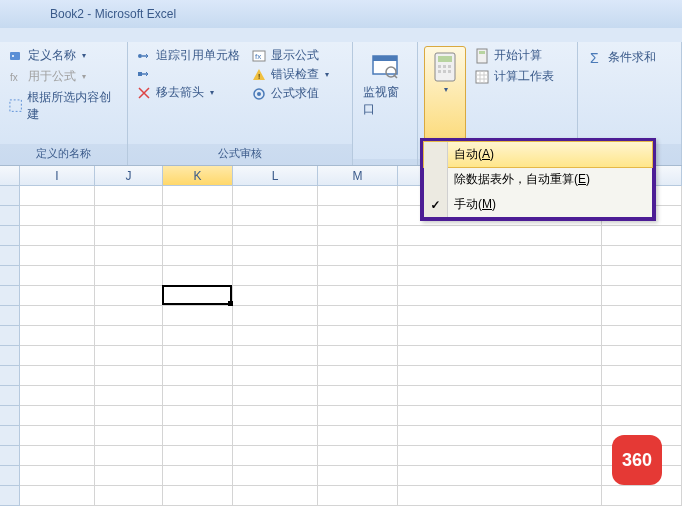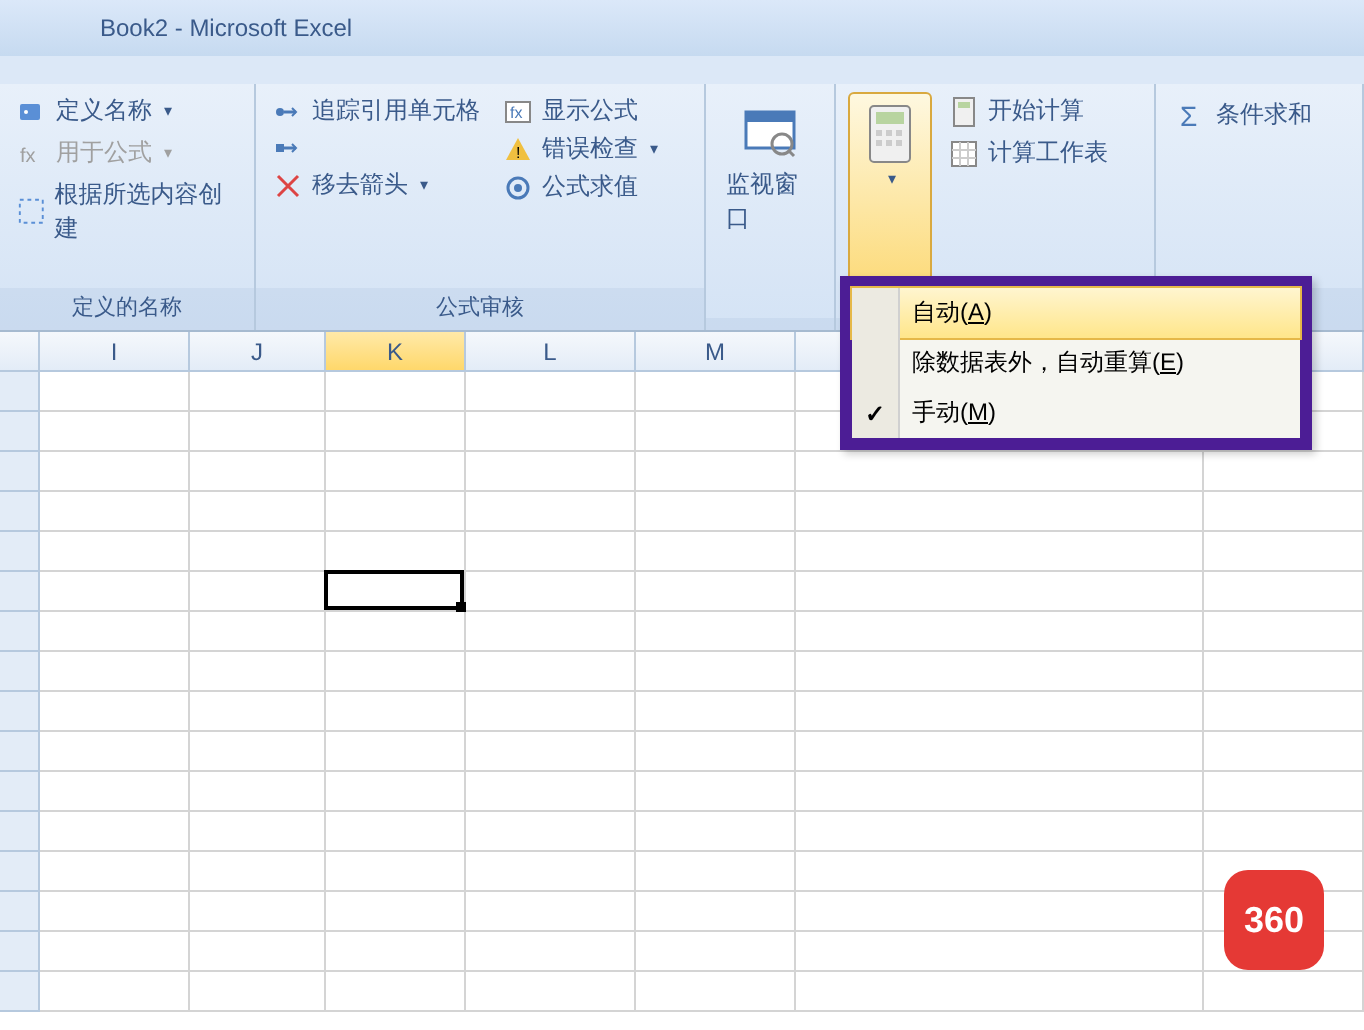--- a/index.html
+++ b/index.html
@@ -35,21 +35,21 @@
     
     .solutions { flex: 1; }
     .solutions .items { font-size: 12px; color: #3a5a8a; padding: 2px; }
     .solutions .item { display: flex; align-items: center; gap: 4px; padding: 1px 2px; }
     
     .icon-small { width: 16px; height: 16px; display: inline-block; }
     .icon-big { width: 32px; height: 32px; display: inline-block; }
     
     .dropdown-arrow { font-size: 8px; margin-left: 2px; }
     
-    .dropdown-menu { position: absolute; left: 420px; top: 138px; width: 236px; background: #f5f5f0; border: 6px solid #4c1d95; box-shadow: 2px 2px 4px rgba(0,0,0,0.2); z-index: 10; }
+    .dropdown-menu { position: absolute; left: 420px; top: 138px; width: 236px; background: #f5f5f0; border: 4px solid #4c1d95; box-shadow: 2px 2px 4px rgba(0,0,0,0.2); z-index: 10; }
     .dropdown-menu .menu-item { display: flex; align-items: center; padding: 4px 8px 4px 30px; font-size: 12px; position: relative; }
     .dropdown-menu .menu-item.highlighted { background: linear-gradient(#fff5d0, #ffe68a); border: 1px solid #e5b848; margin: -1px; }
     .dropdown-menu .check-col { position: absolute; left: 0; width: 24px; height: 100%; display: flex; align-items: center; justify-content: center; border-right: 1px solid #d0d0d0; background: #eceae1; top: 0; }
     .dropdown-menu .check-mark { font-weight: bold; }
     .dropdown-menu .underline { text-decoration: underline; }
     
     .spreadsheet { position: relative; }
     .col-headers { display: flex; height: 20px; background: linear-gradient(#f5f8fc, #e3ecf7); border-bottom: 1px solid #b6c9de; }
     .col-header { border-right: 1px solid #b6c9de; display: flex; align-items: center; justify-content: center; font-size: 12px; color: #3a5a8a; }
     .col-header.selected { background: linear-gradient(#ffe9a8, #ffd86b); }

